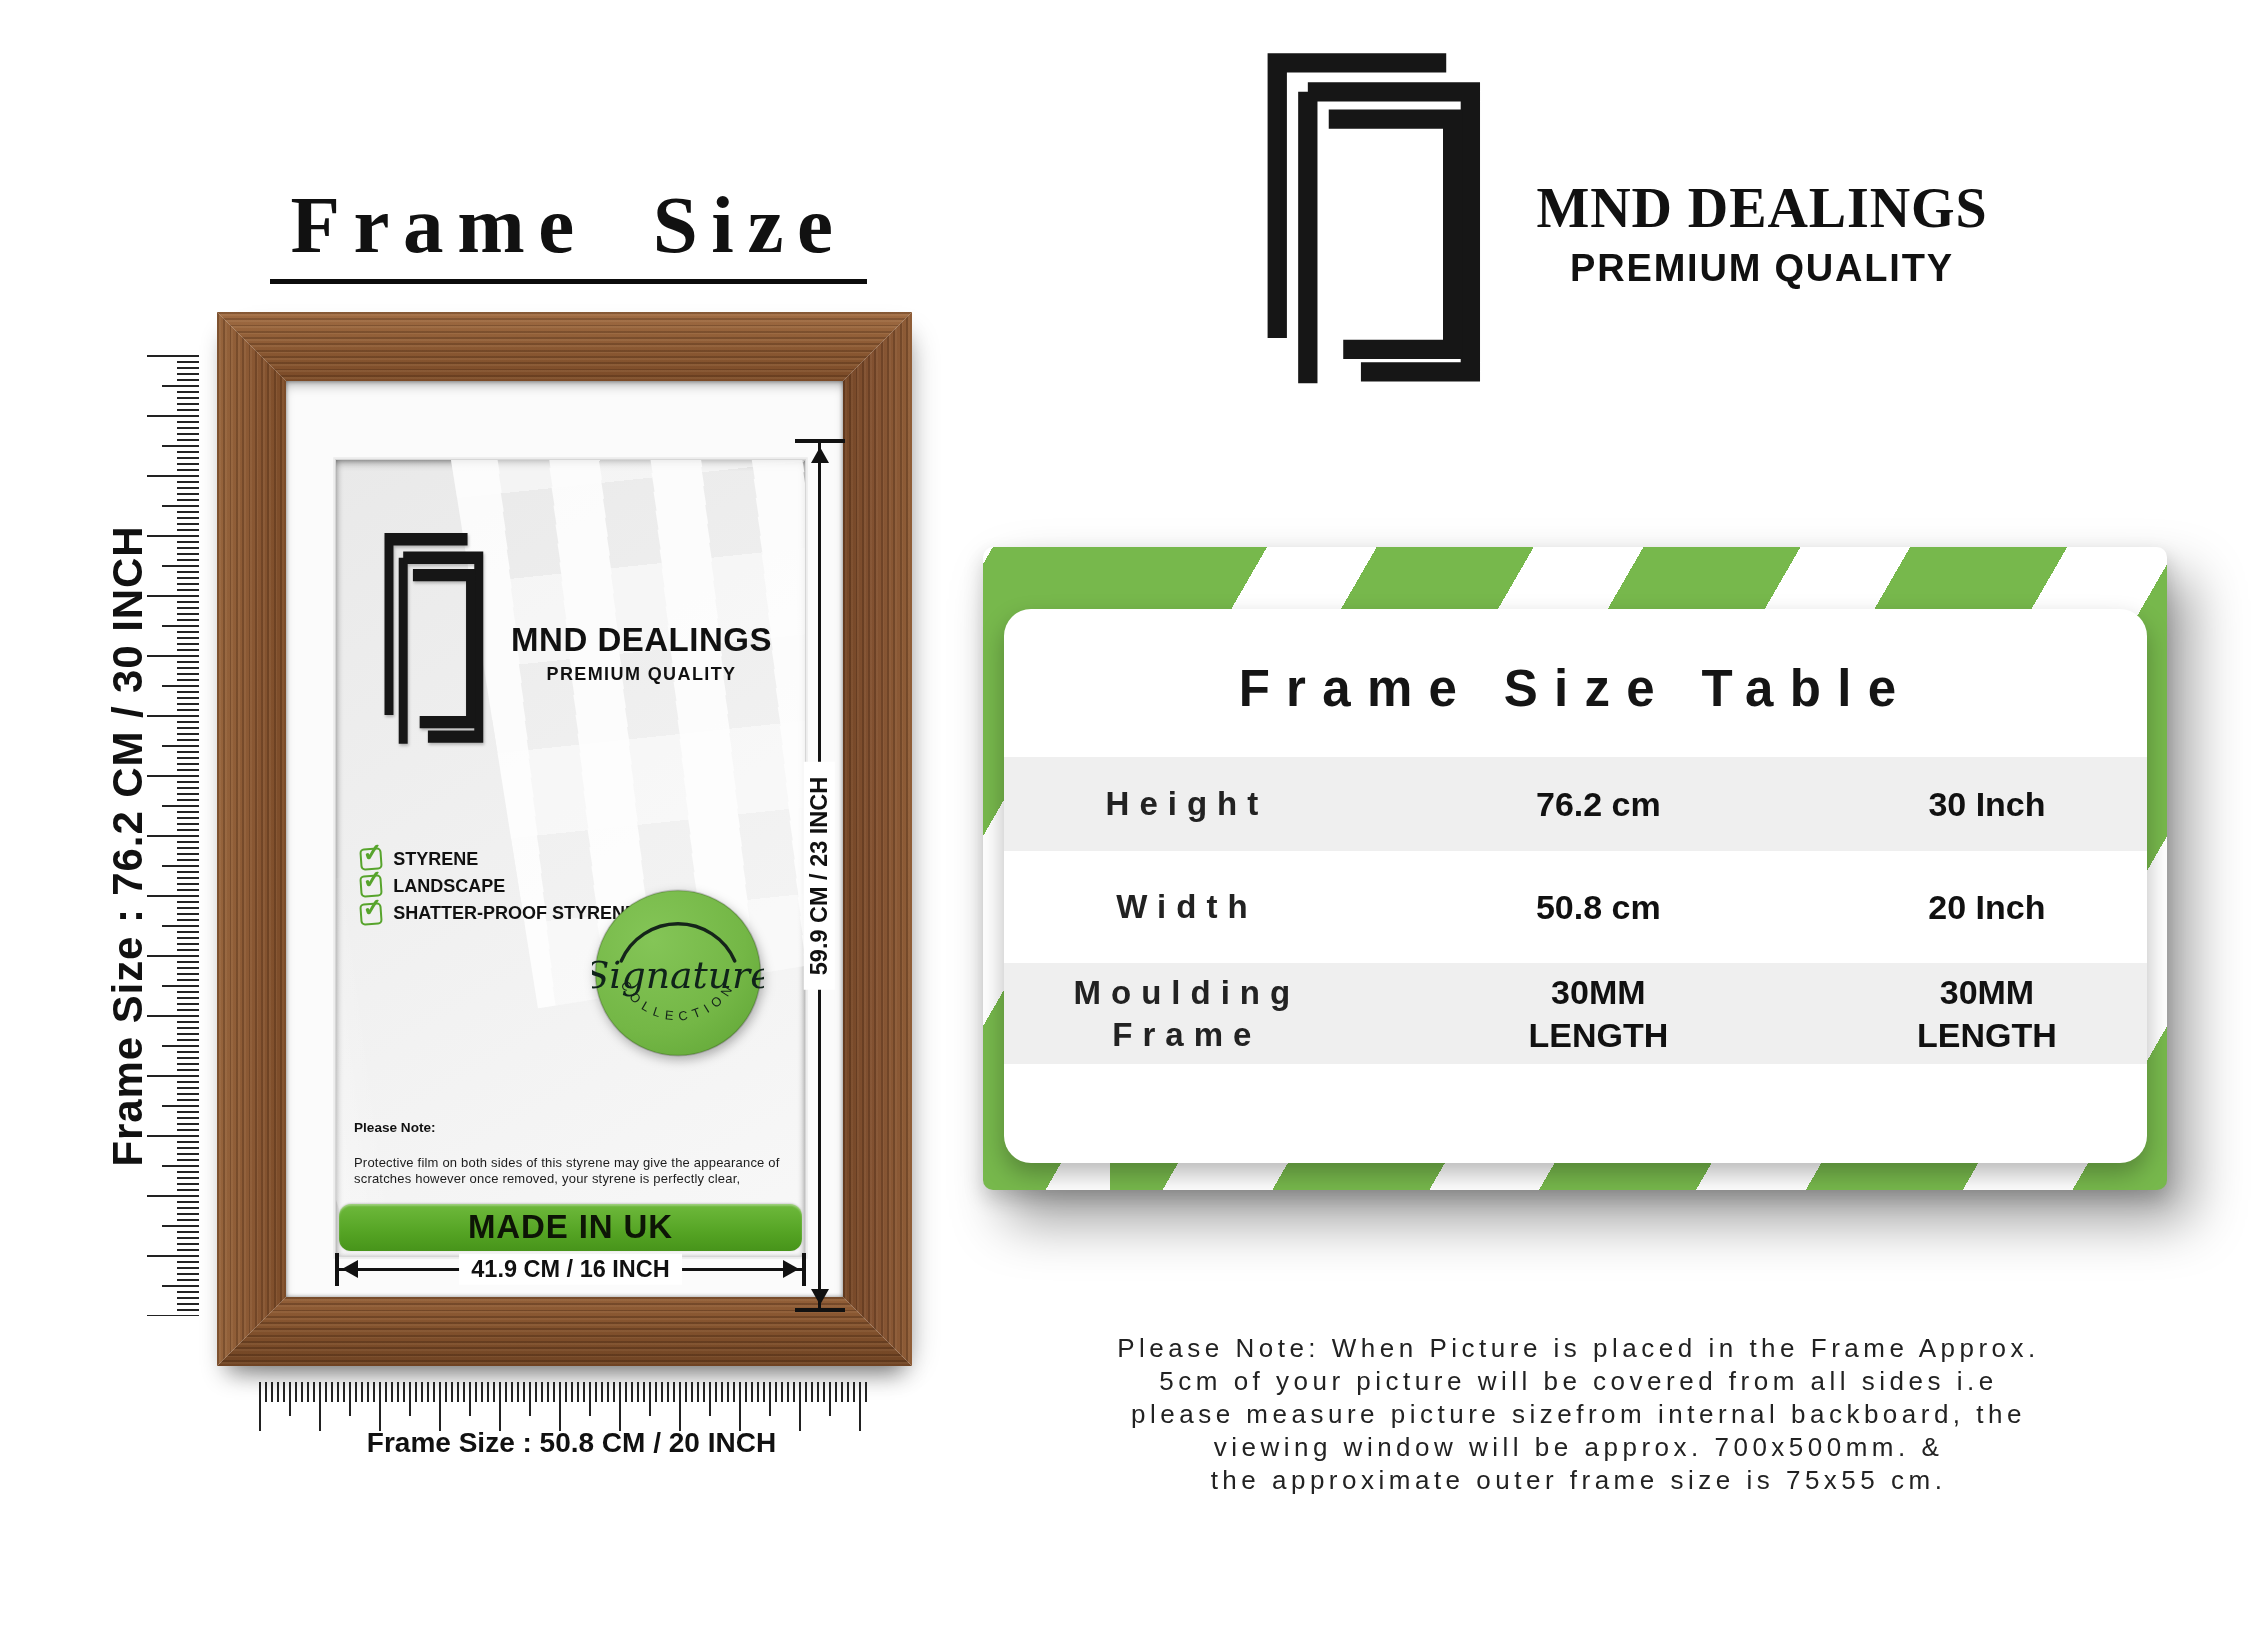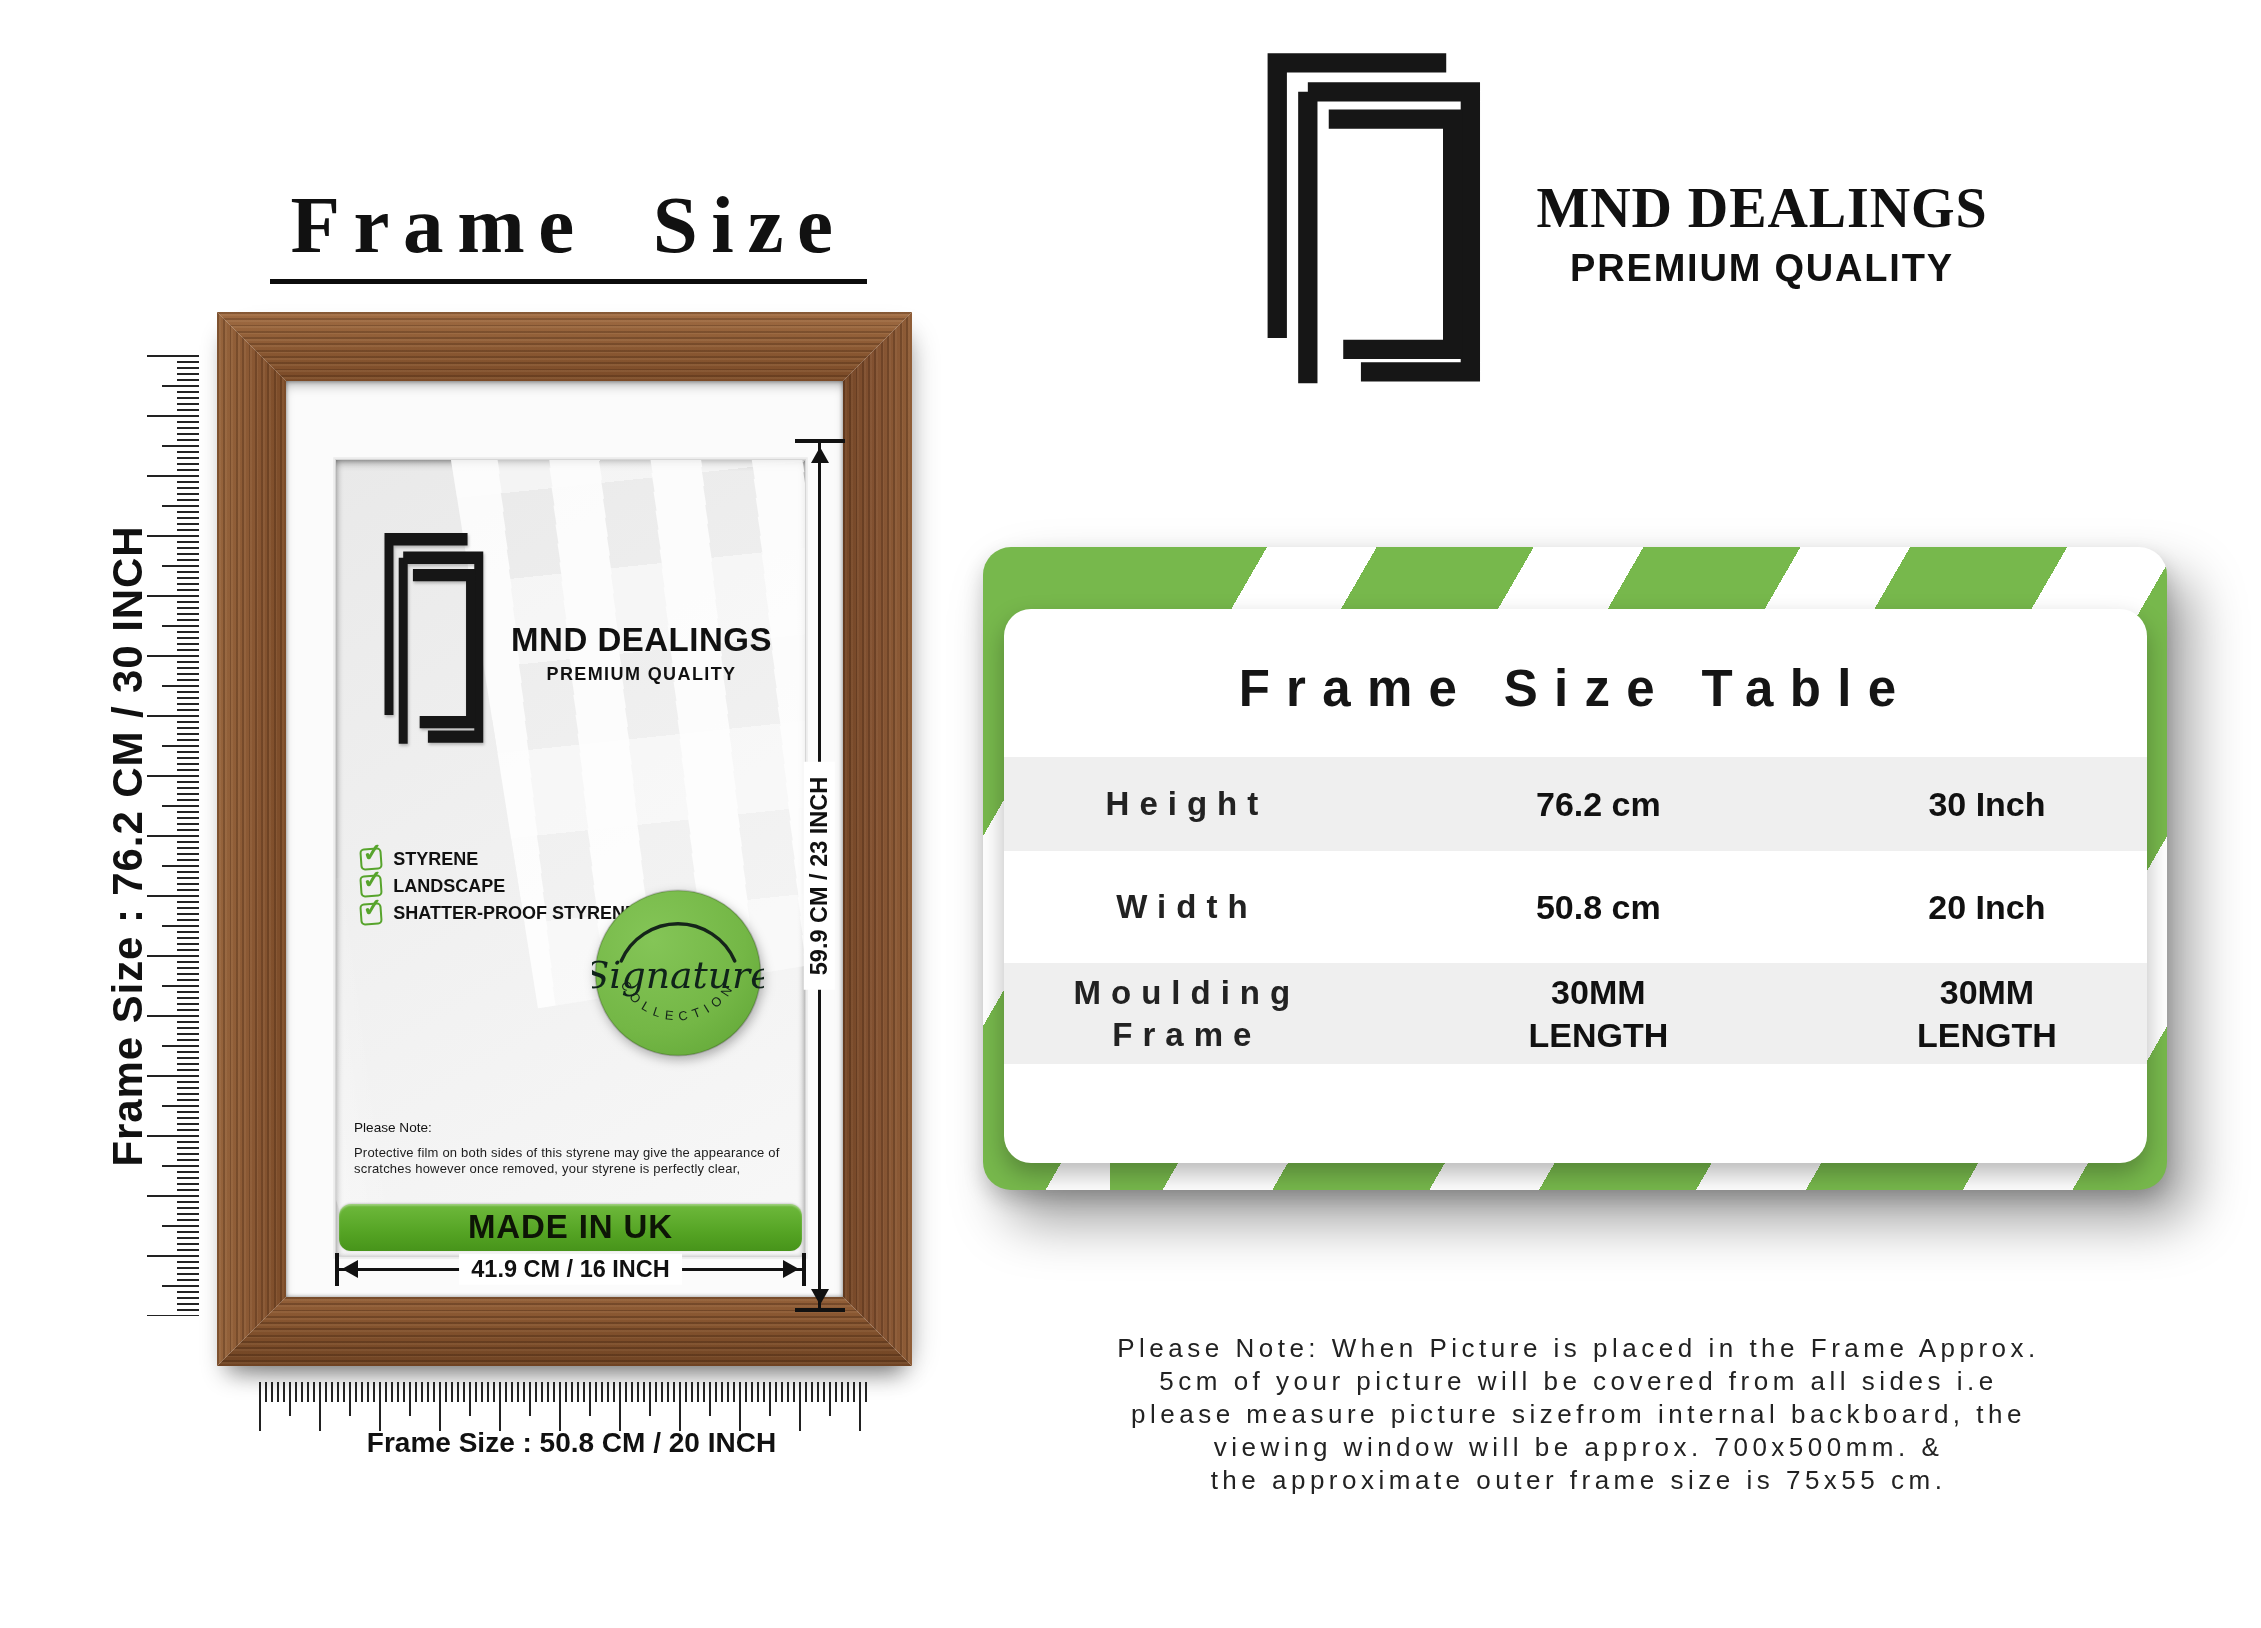--- a/index.html
+++ b/index.html
@@ -69,21 +69,21 @@
   .feat{display:flex;align-items:center;height:22px;margin-bottom:5.4px;}
   .cb{position:relative;width:18px;height:18px;border:2.7px solid #57a42c;border-radius:4.5px;
     transform:rotate(-4deg);margin-right:11.8px;flex:0 0 auto;}
   .cb .tick{position:absolute;left:0.9px;top:-9px;font-size:24.4px;line-height:1;color:#57a42c;font-weight:bold;}
   .feat-label{font-weight:bold;font-size:18px;}
 
   .badge{position:absolute;left:256px;top:427px;width:172px;height:172px;
     filter:drop-shadow(2.7px 4.5px 5.4px rgba(0,0,0,.3));}
 
   .s-note{position:absolute;left:18px;top:660px;width:445px;}
-  .s-note-h{font-weight:normal;font-size:13.6px;margin-bottom:10px;}
+  .s-note-h{font-weight:bold;font-size:13.6px;margin-bottom:20px;}
   .s-note-b{font-weight:normal;font-size:13px;line-height:16.3px;letter-spacing:0.2px;color:#1c1c1c;}
 
   .made{position:absolute;left:2.7px;right:2.7px;bottom:5.4px;height:47px;
     background:linear-gradient(180deg,#6eb93c 0%,#55a424 60%,#47941a 100%);
     display:flex;align-items:center;justify-content:center;
     font-weight:800;font-size:33px;letter-spacing:0.9px;color:#0d1506;
     box-shadow:inset 0 1.8px 1.8px rgba(255,255,255,.35),0 -0.9px 1.8px rgba(0,0,0,.15);border-radius:12px;}
 
   
   .dimv{position:absolute;left:818px;top:442px;width:2.7px;height:867px;background:#111;}
@@ -113,21 +113,21 @@
   .bottom-label{position:absolute;left:237px;top:1427px;width:669px;text-align:center;
     font-size:28px;font-weight:bold;white-space:nowrap;}
 
   
   .logo2{position:absolute;left:1260px;top:50px;}
   .logo2-text{position:absolute;left:1502px;top:177px;width:520px;text-align:center;}
   .l2-brand{font-family:"Liberation Serif","DejaVu Serif",serif;font-weight:bold;font-size:56px;
     letter-spacing:0.9px;line-height:63px;white-space:nowrap;}
   .l2-sub{font-weight:bold;font-size:38px;letter-spacing:1.8px;margin-top:7.2px;white-space:nowrap;}
 
-  .gcard{position:absolute;left:983px;top:547px;width:1184px;height:643px;border-radius:28px;
+  .gcard{position:absolute;left:983px;top:547px;width:1184px;height:643px;border-radius:10px;
     background-color:#77b84c;
     background-image:repeating-linear-gradient(120deg,rgba(255,255,255,0) 0 136px,#ffffff 136px 231px);
     background-position:127px 0;
     box-shadow:23.5px 31px 54px rgba(0,0,0,.38),0 9px 20px rgba(0,0,0,.18);}
   .wcard{position:absolute;left:21px;top:62px;width:1143px;height:554px;background:#ffffff;
     border-radius:27px;box-shadow:0 11px 25px rgba(0,0,0,.28);display:flex;flex-direction:column;overflow:hidden;}
   .t-title{height:137px;display:flex;align-items:center;justify-content:center;padding-top:11px;
     font-size:51px;font-weight:bold;letter-spacing:16.3px;color:#151515;white-space:nowrap;}
   .t-row{display:flex;align-items:center;}
   .t-row.shade{background:#efefef;}

